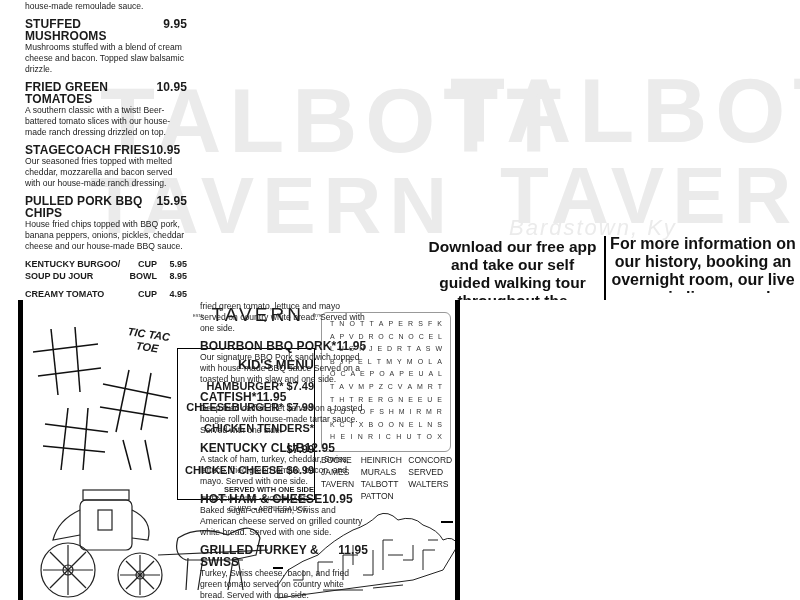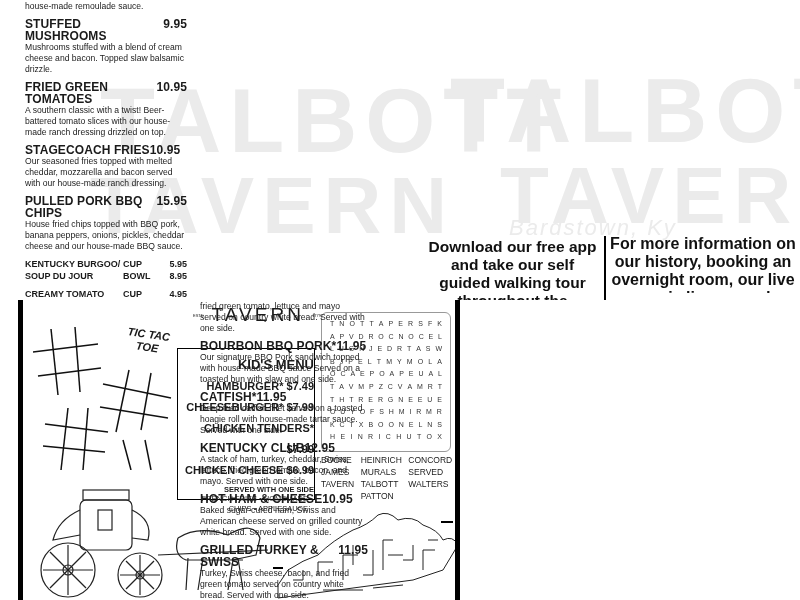--- a/index.html
+++ b/index.html
@@ -6,21 +6,21 @@
   html, body { width: 800px; height: 600px; overflow: hidden; background: #ffffff; }
   body { position: relative; font-family: "Liberation Sans", sans-serif; color: #1a1a1a; }
 
   .col { position: absolute; overflow: hidden; }
   .item { margin-bottom: 6px; }
   .item-head { display: flex; justify-content: flex-start; font-weight: bold; font-size: 12px; line-height: 12px; letter-spacing: 0.1px; }
   .item-desc { font-size: 8.6px; line-height: 11px; color: #222; }
   .section-title { font-weight: bold; font-size: 15px; line-height: 18px; margin: 4px 0 4px 0; }
   .soup-row { display: flex; font-weight: bold; font-size: 9px; line-height: 12px; }
   .soup-row .nm { flex: 1; }
-  .soup-row .sz { width: 34px; }
+  .soup-row .sz { width: 34px; text-align: right; }
   .soup-row .pr { width: 30px; text-align: right; }
 
   .watermark { position: absolute; color: #ebebeb; font-weight: bold; pointer-events: none; z-index: 0; letter-spacing: 8px; }
   .front { position: relative; z-index: 1; }
 
   
   .promo { position: absolute; font-weight: bold; text-align: center; line-height: 18px; font-size: 15.5px; color: #111; }
 
   
   .kids-page { position: absolute; left: 18px; top: 300px; width: 442px; height: 300px; border-left: 5px solid #000; border-right: 5px solid #000; background: #fff; overflow: hidden; }

